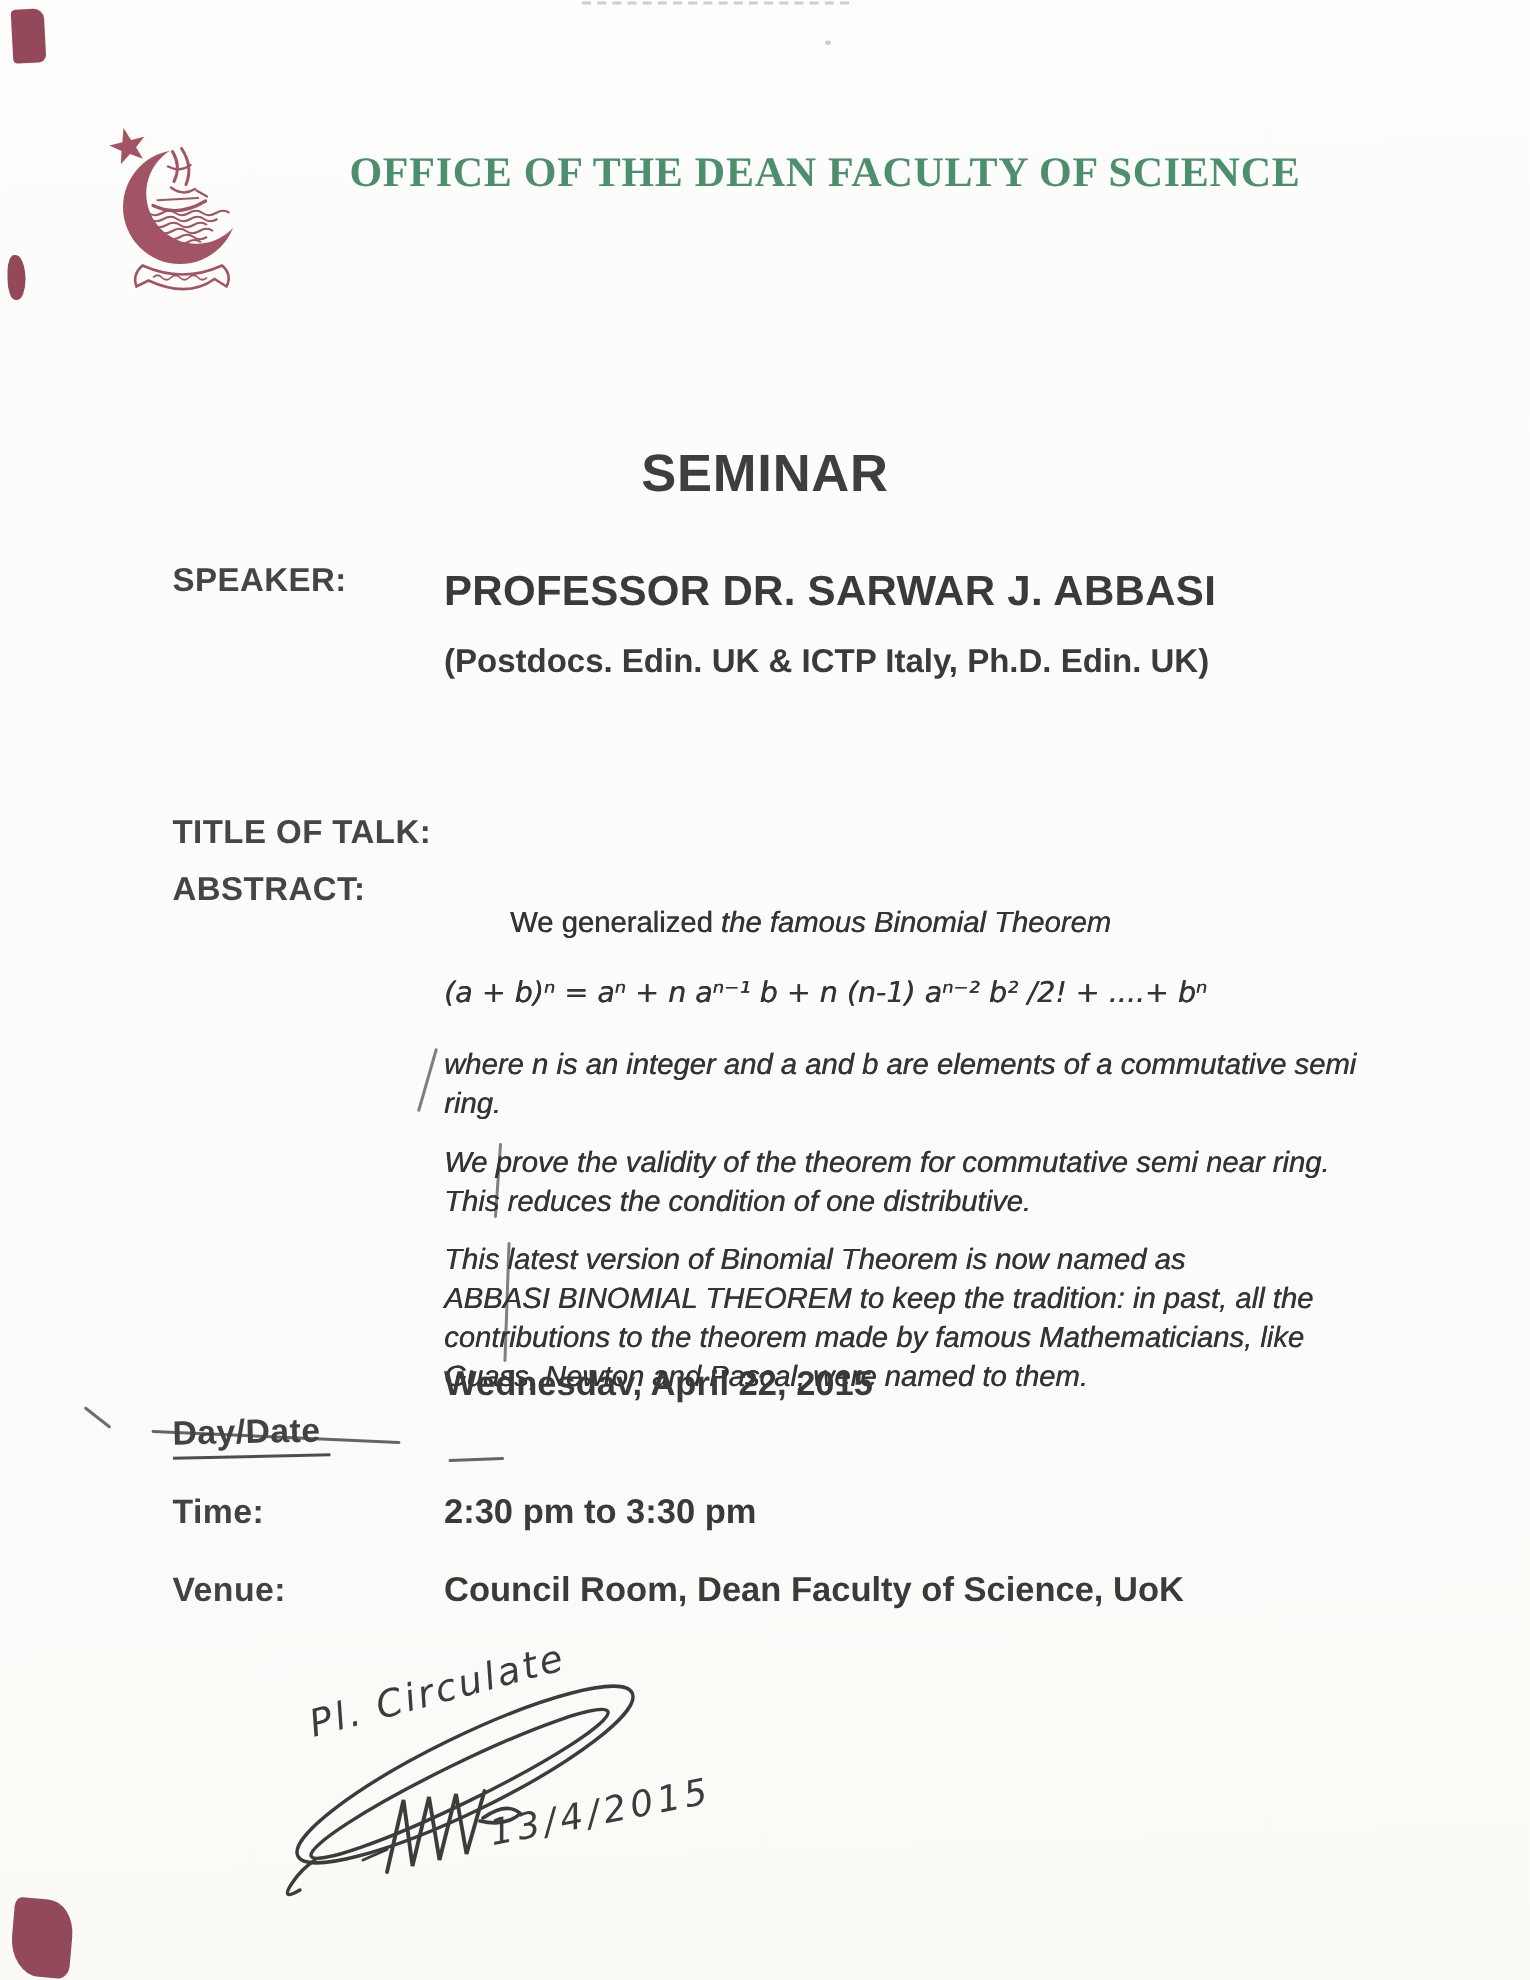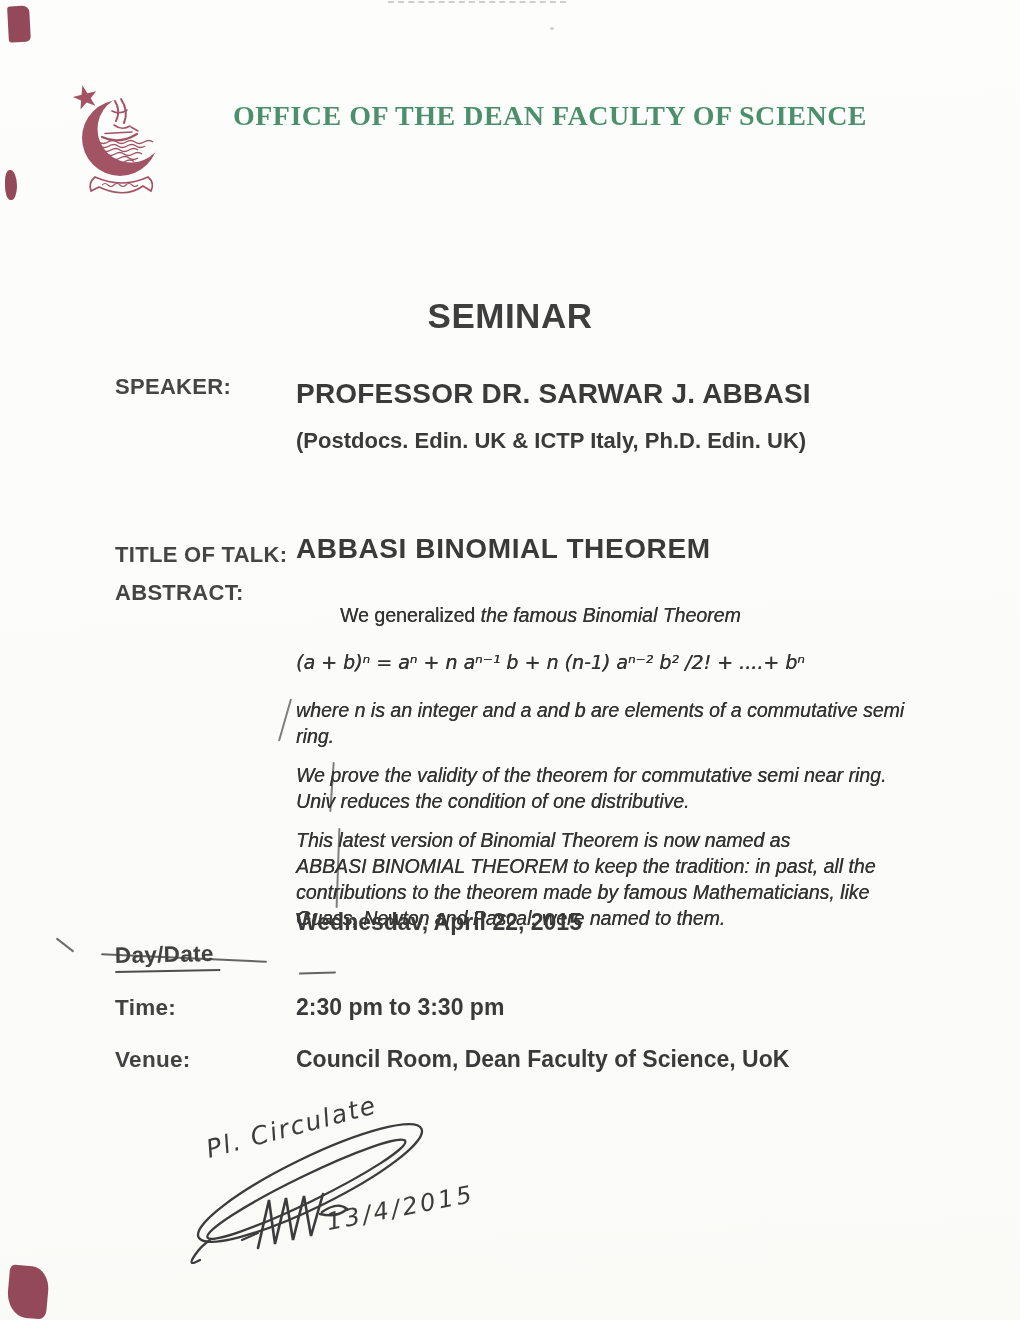--- a/index.html
+++ b/index.html
@@ -121,30 +121,29 @@
     <div class="org-line1">OFFICE OF THE DEAN FACULTY OF SCIENCE</div>
   </div>
 
   <div class="heading">SEMINAR</div>
 
   <div class="lbl speaker-label">SPEAKER:</div>
   <div class="val speaker-name">PROFESSOR DR. SARWAR J. ABBASI</div>
   <div class="val speaker-cred">(Postdocs. Edin. UK &amp; ICTP Italy, Ph.D. Edin. UK)</div>
 
   <div class="lbl talk-label">TITLE OF TALK:</div>
-  <div class="val talk-title">ABBASI BINOMIAL THEOREM</div>
 
   <div class="lbl abstract-label">ABSTRACT:</div>
   <div class="abstract">
     <p class="intro"><span class="plain">We generalized </span><span class="it">the famous Binomial Theorem</span></p>
     <p class="formula">(a + b)ⁿ = aⁿ + n aⁿ⁻¹ b + n (n-1) aⁿ⁻² b² /2! + ....+ bⁿ</p>
     <p class="para p1">where n is an integer and a and b are elements of a commutative semi
 ring.</p>
     <p class="para p2">We prove the validity of the theorem for commutative semi near ring.
-Univ reduces the condition of one distributive.</p>
+This reduces the condition of one distributive.</p>
     <p class="para p3">This latest version of Binomial Theorem is now named as
 ABBASI BINOMIAL THEOREM to keep the tradition: in past, all the
 contributions to the theorem made by famous Mathematicians, like
 Guass, Newton and Pascal, were named to them.</p>
   </div>
 
   <div class="lbl detail-label dl-1"><span class="daydate-underline">Day/Date</span></div>
   <div class="val detail-value dv-1">Wednesdav, April 22, 2015</div>
 
   <div class="lbl detail-label dl-2">Time:</div>

